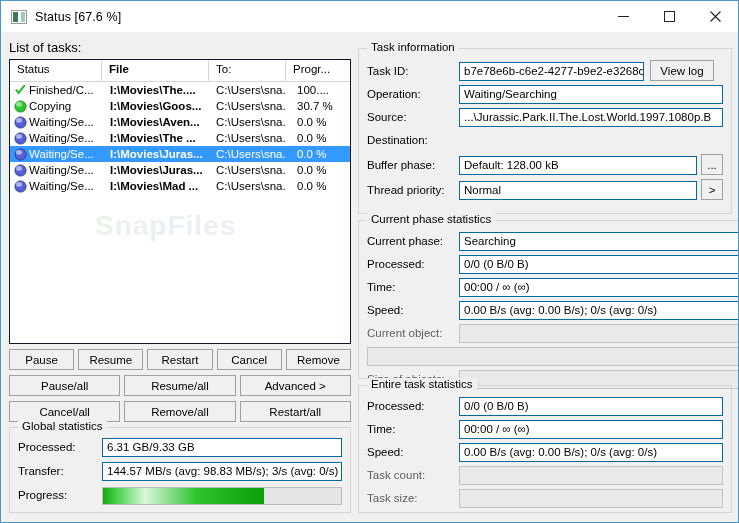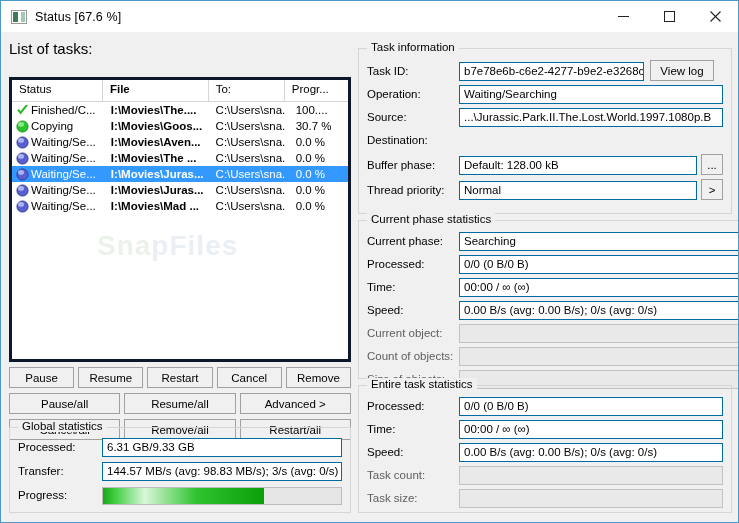--- a/index.html
+++ b/index.html
@@ -63,25 +63,25 @@
     position: absolute;
     left: 0; top: 31px; right: 0; bottom: 0;
     background: #f0f0f0;
   }
 
   
   .left-col {
     position: absolute; left: 8px; top: 8px;
     width: 342px;
   }
-  .list-label { font-size: 15px; color:#000; margin-bottom: 20px; display:block; }
+  .list-label { font-size: 13px; color:#000; margin-bottom: 4px; display:block; }
 
   .tasklist {
     position: relative;
-    border: 3px solid #0f172a;
+    border: 1px solid #0f172a;
     background: #ffffff;
     height: 285px;
     overflow: hidden;
   }
   .watermark {
     position: absolute;
     left: 85px; top: 150px;
     font-size: 28px;
     font-weight: bold;
     color: #eaf2ea;
@@ -448,21 +448,20 @@
           </div>
           <div class="rrow">
             <span class="rowlbl">Speed:</span>
             <span class="field" style="flex:1;">0.00 B/s (avg: 0.00 B/s); 0/s (avg: 0/s)</span>
           </div>
           <div class="rrow">
             <span class="rowlbl dim">Current object:</span>
             <span class="field disabled" style="flex:1;"></span>
           </div>
           <div class="rrow">
-            <span class="rowlbl dim">Count of objects:</span>
             <span class="field disabled" style="flex:1;"></span>
           </div>
           <div class="rrow">
             <span class="rowlbl dim">Size of objects:</span>
             <span class="field disabled" style="flex:1;"></span>
           </div>
         </div>
     </div>
 
     <div class="group" style="left:357px; top:353px; width:374px; height:128px;">

